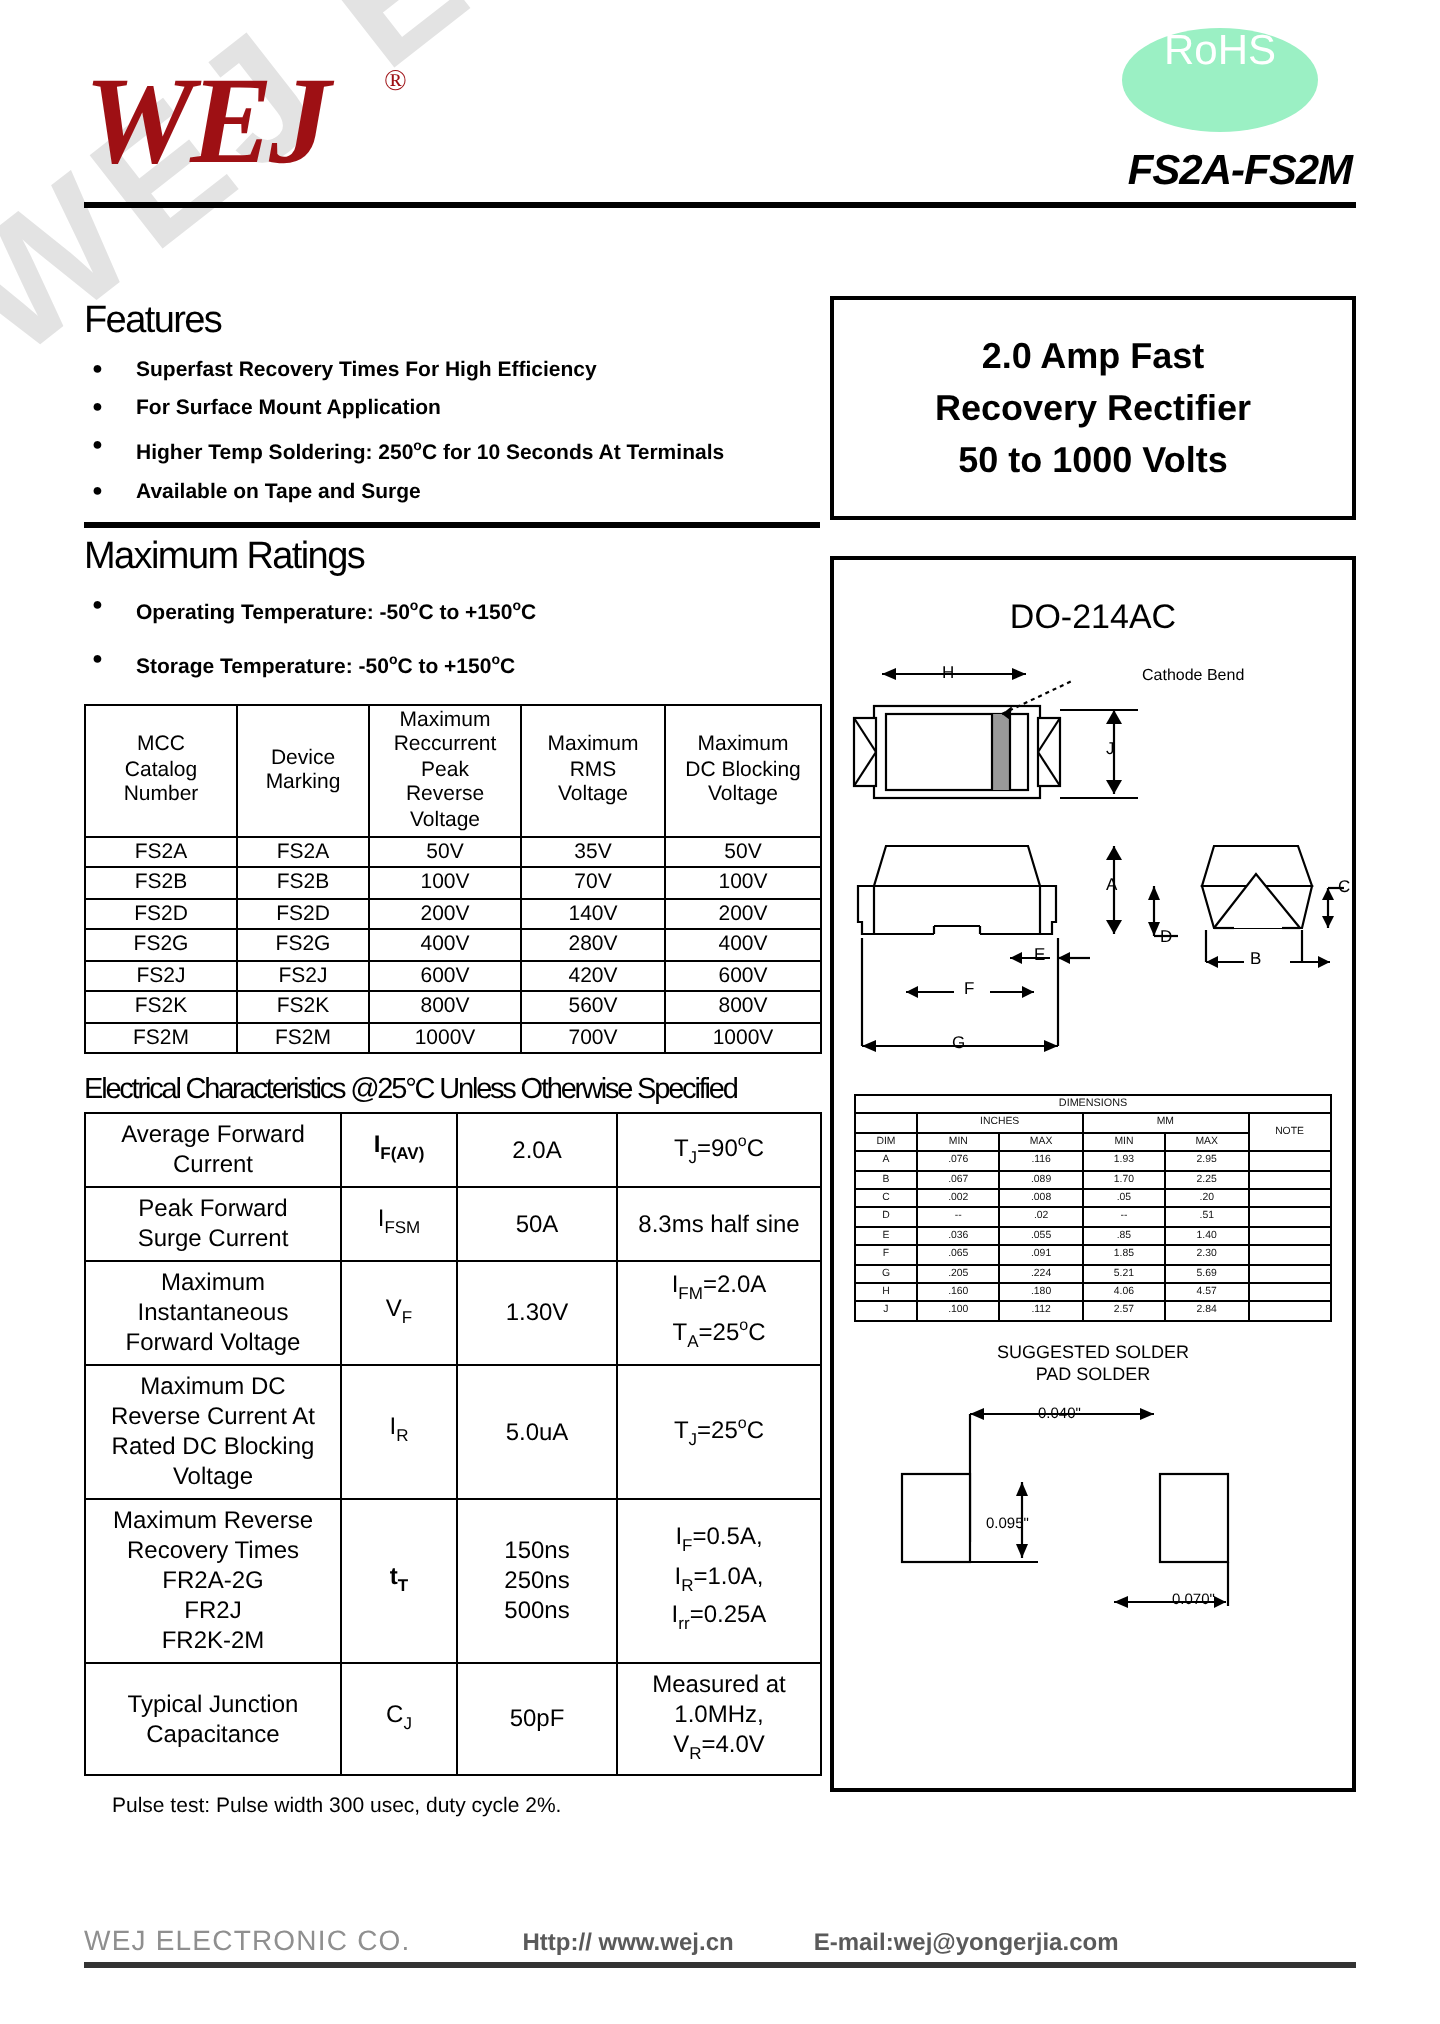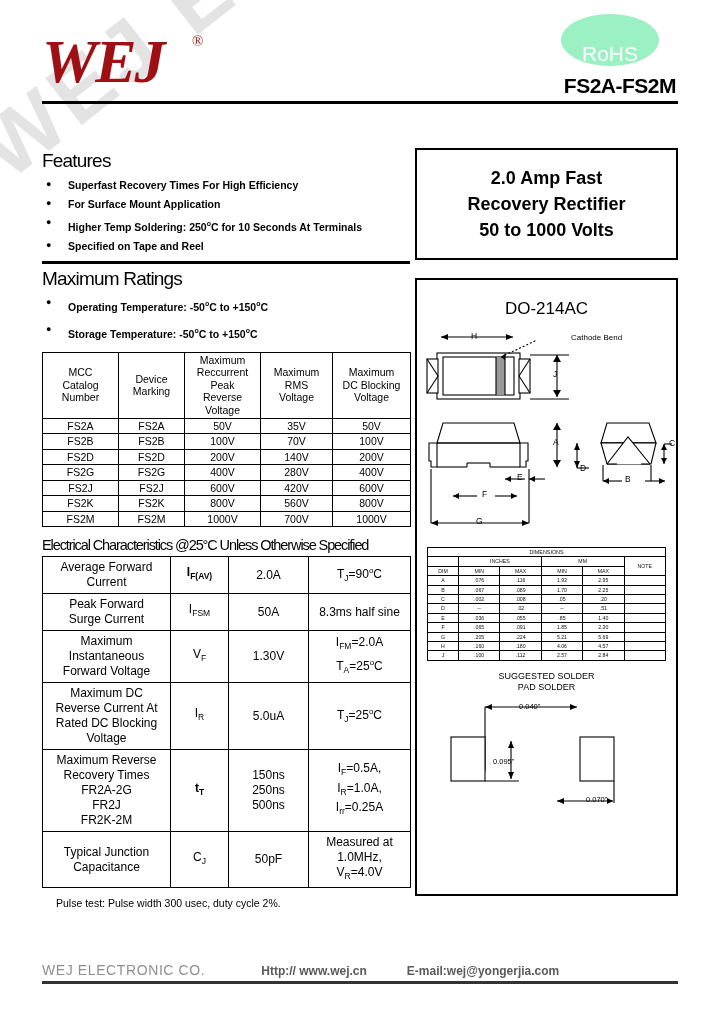--- a/index.html
+++ b/index.html
@@ -45,29 +45,29 @@
   #logo-reg {
     position:absolute; left:192px; top:33px;
     font-family:"Liberation Serif", serif;
     font-size:15px; color:#9e1014;
   }
   #rohs-badge {
     position:absolute; left:561px; top:14px;
     width:98px; height:52px;
     border-radius:50%;
     background:#9bf0c4;
-    display:flex; align-items:flex-end; justify-content:center;
+    display:flex; align-items:flex-start; justify-content:center;
   }
   #rohs-badge span {
     color:#fff; font-size:21px; font-weight:normal;
     font-family:"Liberation Sans", sans-serif;
   }
   #partno {
     position:absolute; right:44px; top:74px;
-    font-size:21px; font-weight:bold; 
+    font-size:21px; font-weight:bold; font-style:italic;
     letter-spacing:-0.5px;
   }
   #header-rule {
     position:absolute; left:42px; top:101px; width:636px; height:3px;
     background:#000;
   }
 
   
   #left-col { position:absolute; left:42px; top:150px; width:368px; }
 
@@ -220,21 +220,21 @@
     <div id="header-rule"></div>
   </div>
 
   <div id="left-col">
 
     <div class="sec-head">Features</div>
     <ul class="bullets">
       <li><span>Superfast Recovery Times For High Efficiency</span></li>
       <li><span>For Surface Mount Application</span></li>
       <li>Higher Temp Soldering: 250<sup>o</sup>C for 10 Seconds At Terminals</li>
-      <li><span>Specified on Tape and Reel</span></li>
+      <li><span>Available on Tape and Surge</span></li>
     </ul>
 
     <div id="feat-rule"></div>
 
     <div class="sec-head">Maximum Ratings</div>
     <ul class="bullets spaced">
       <li>Operating Temperature: -50<sup>o</sup>C to +150<sup>o</sup>C</li>
       <li>Storage Temperature: -50<sup>o</sup>C to +150<sup>o</sup>C</li>
     </ul>
 

